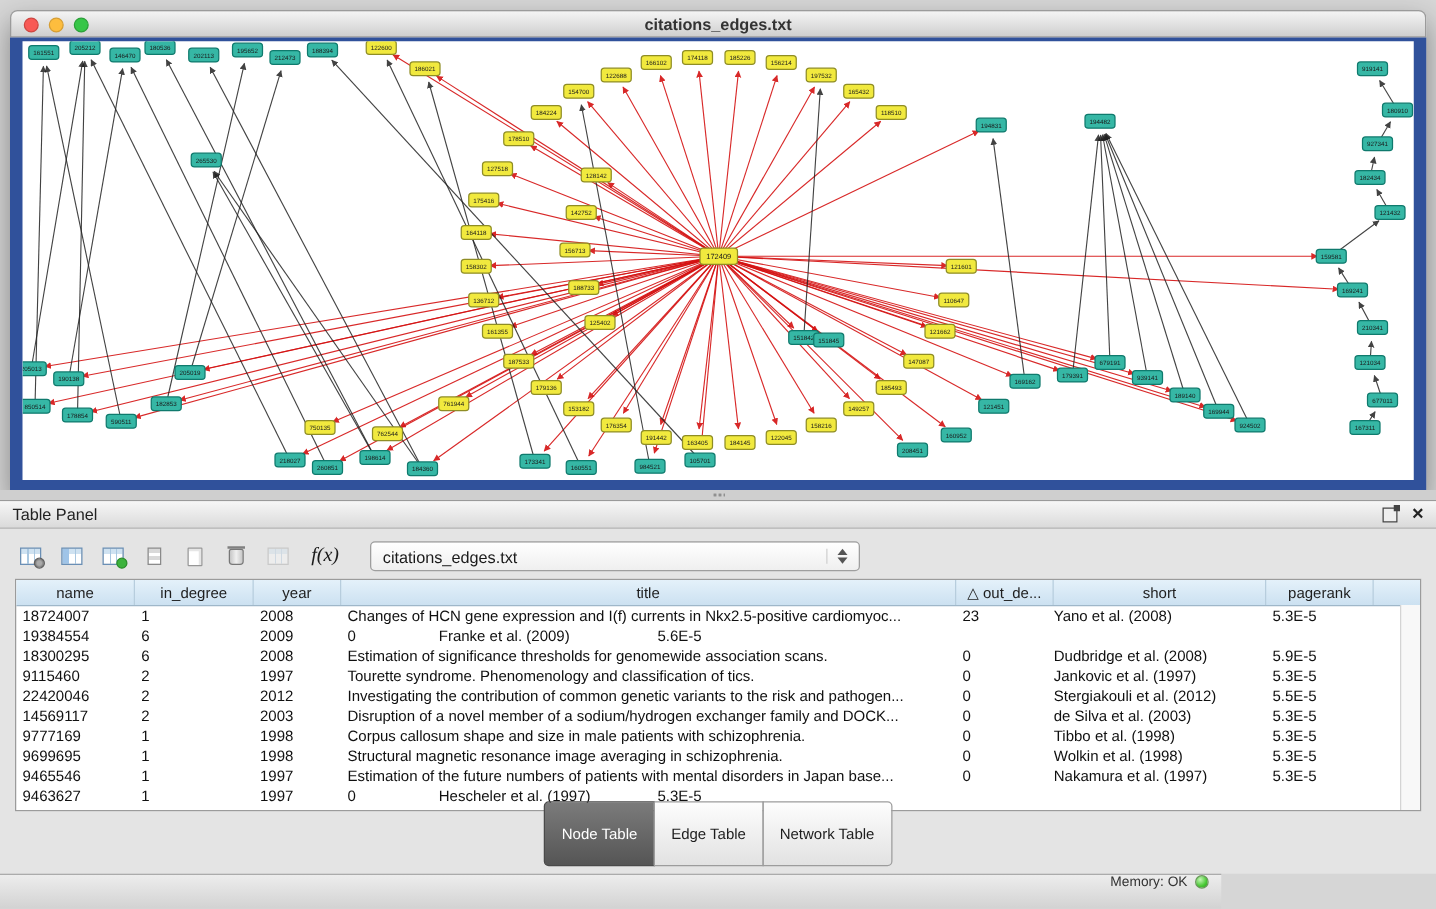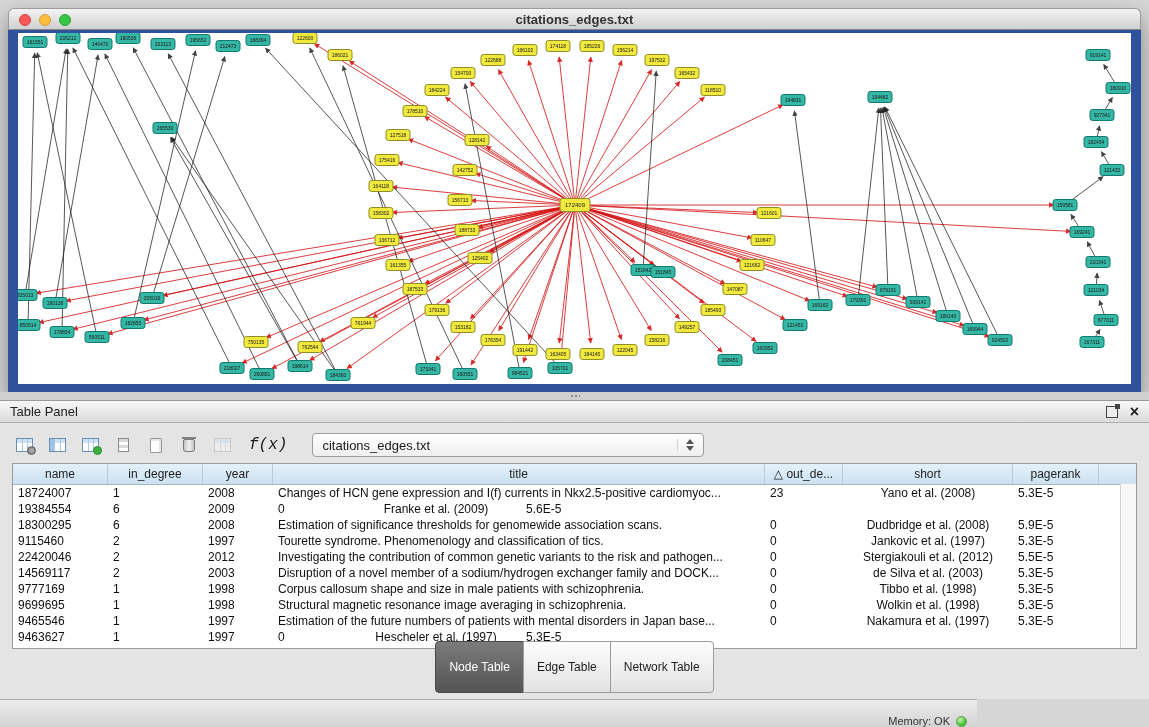--- a/index.html
+++ b/index.html
@@ -61,21 +61,21 @@
   .badge.gear{background:radial-gradient(circle,#aaa 35%,#7a7a7a 70%);border:1px solid #5f5f5f}
   .badge.green{background:#3cb23c;border:1px solid #2b8d2b}
   .rowsic{width:11px;height:14px;border:1px solid #8a8a8a;background:
     linear-gradient(to bottom,#d9d9d9 3px,#fff 3px,#fff 6px,#d9d9d9 6px,#d9d9d9 9px,#fff 9px);
     box-sizing:border-box}
   .doc{width:12px;height:15px;border:1px solid #979797;background:#fff;border-radius:1px;
     box-shadow:inset -3px 3px 0 -1px #e6e6e6;box-sizing:border-box}
   .trash{width:12px;height:13px;border:1px solid #777;border-radius:2px 2px 3px 3px;
     background:linear-gradient(90deg,#c6c6c6,#f0f0f0 50%,#c6c6c6);position:relative;box-sizing:border-box}
   .trash::before{content:"";position:absolute;left:-2px;top:-3px;width:14px;height:2px;background:#808080}
-  .fx-button{font-family:Liberation Mono, monospace;font-style:italic;font-size:16px;
+  .fx-button{font-family:Liberation Serif, serif;font-style:italic;font-size:16px;
     color:#1a1a1a;margin:0 4px;background:none;border:none;padding:0 2px}
   .combo{width:392px;height:24px;background:linear-gradient(#ffffff,#efefef);
     border:1px solid #9e9e9e;border-radius:4px;display:flex;align-items:center;
     padding:0 9px;font-size:13px;color:#1a1a1a;margin-left:10px;box-sizing:border-box}
   .combo .arrows{margin-left:auto;display:flex;flex-direction:column;gap:2px;padding-left:8px;
     border-left:1px solid #d0d0d0}
   .arr-up{width:0;height:0;border-left:4px solid transparent;border-right:4px solid transparent;
     border-bottom:5px solid #555}
   .arr-dn{width:0;height:0;border-left:4px solid transparent;border-right:4px solid transparent;
     border-top:5px solid #555}
@@ -83,37 +83,37 @@
   .table-wrap{position:absolute;left:12px;right:12px;top:62px;bottom:50px;background:#fff;
     border:1px solid #9b9b9b;overflow:hidden}
   .thead{display:flex;height:20px;background:linear-gradient(#e4f1fa,#cce1f1);
     border-bottom:1px solid #9fb7c9}
   .th{font-size:12px;color:#1e1e1e;display:flex;align-items:center;justify-content:center;
     border-right:1px solid #b7cddd;box-sizing:border-box;white-space:nowrap;overflow:hidden}
   .th.fill{flex:1;border-right:none}
   .tr{display:flex;height:16px}
   .td{font-size:12px;color:#101010;line-height:16px;padding-left:5px;box-sizing:border-box;
     white-space:nowrap;overflow:hidden}
-  .td.center{text-align:center;padding-left:0}
+  .td.center{text-align:left;padding-left:0}
   .c0{width:95px}.c1{width:95px}.c2{width:70px}.c3{width:492px}.c4{width:78px}
   .c5{width:170px}.c6{width:86px}
   .vscroll{position:absolute;right:0;top:20px;bottom:0;width:15px;background:#f8f8f8;
     border-left:1px solid #d4d4d4}
 
   .tabs{position:absolute;left:0;right:0;bottom:6px;display:flex;justify-content:center}
   .tab{height:20px;line-height:20px;padding:15px 13px;font-size:12px;color:#1d1d1d;
     background:linear-gradient(#fdfdfd,#e2e2e2);border:1px solid #9c9c9c;margin-left:-1px}
   .tab:first-child{border-radius:4px 0 0 4px;margin-left:0}
   .tab:last-child{border-radius:0 4px 4px 0}
   .tab.active{background:linear-gradient(#7b7b7b,#555555);color:#fff;border-color:#4a4a4a}
 
   
   .status-bar{position:absolute;left:0;bottom:0;width:977px;height:28px;
     background:linear-gradient(#ededed,#d2d2d2);border-top:1px solid #ababab;
-    display:flex;align-items:flex-end;justify-content:flex-end;gap:6px;padding:0 10px;
+    display:flex;align-items:flex-start;justify-content:flex-end;gap:6px;padding:0 10px;
     box-sizing:border-box}
   .memory{font-size:11px;color:#333}
   .mem-dot{width:11px;height:11px;border-radius:50%;
     background:radial-gradient(circle at 35% 30%,#c4f6b4,#47c833 60%,#2f9e22);
     border:1px solid #69995a;box-sizing:border-box}
 </style>
 </head>
 <body>
 
 <div class="graph-window">

